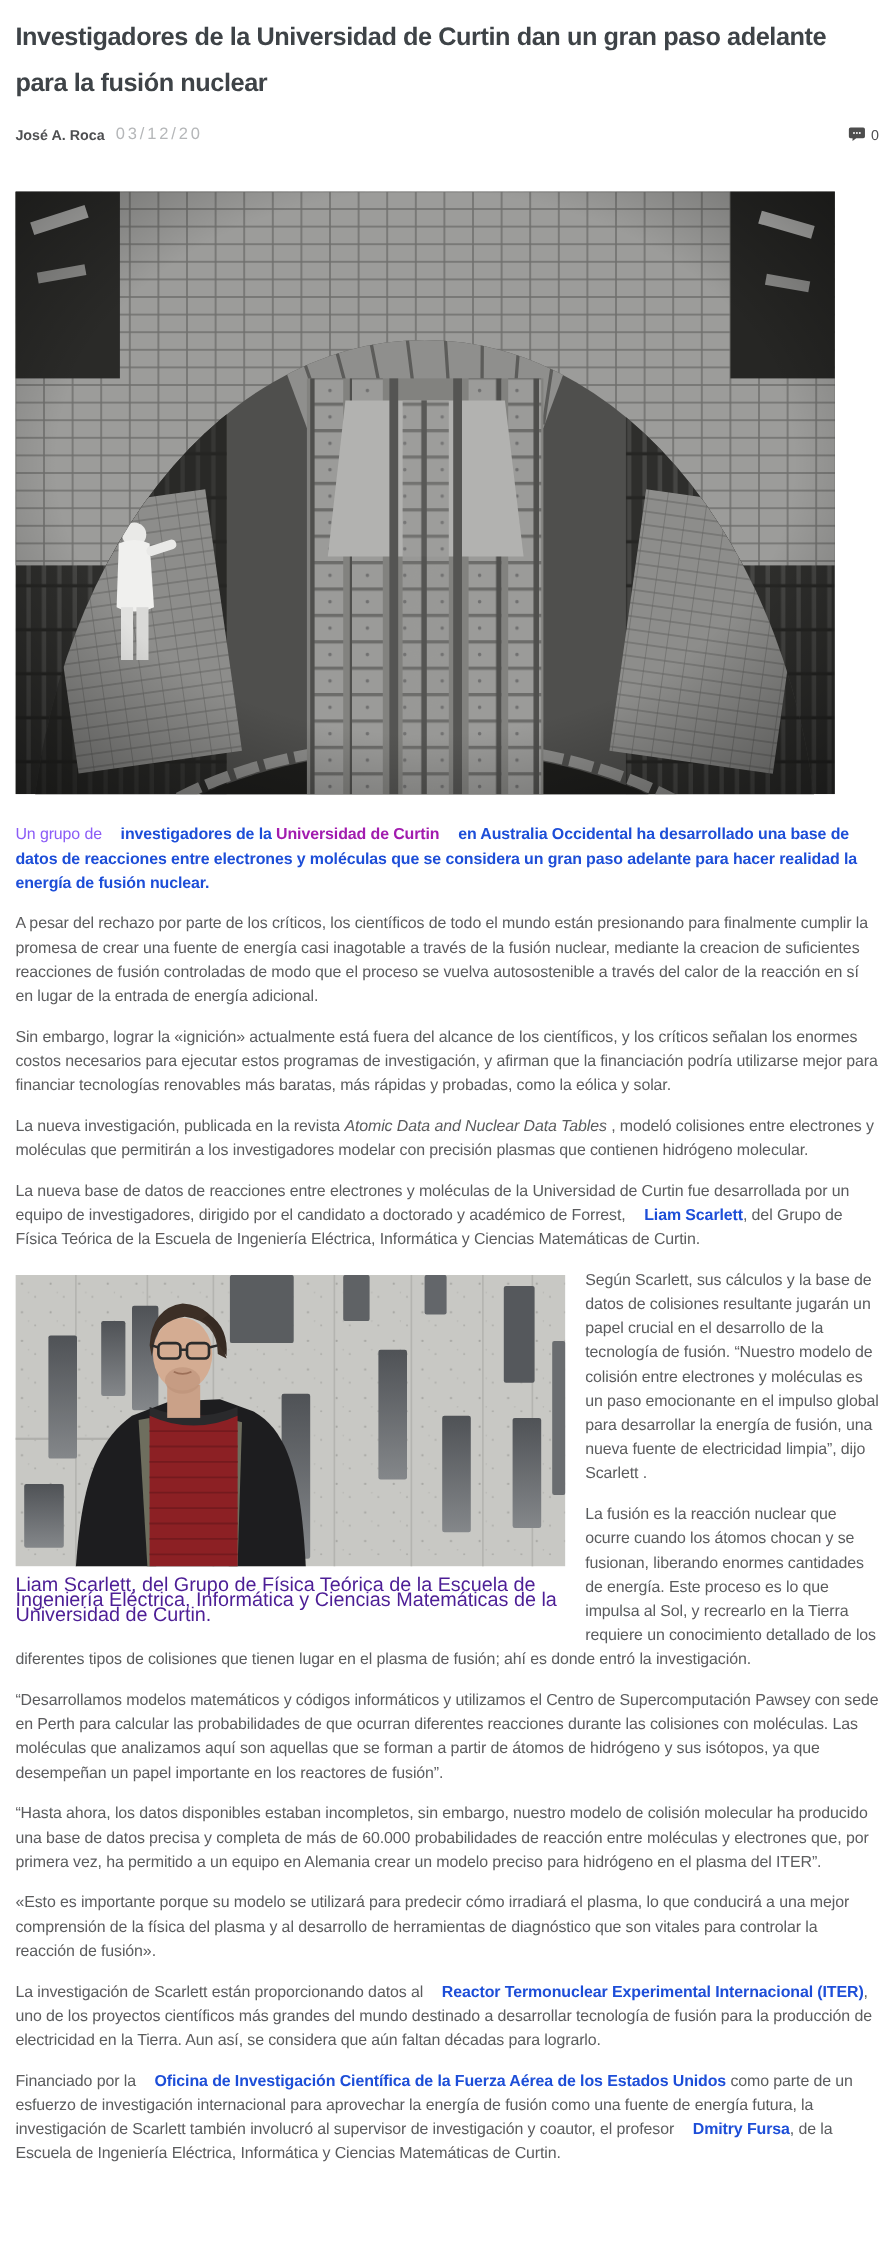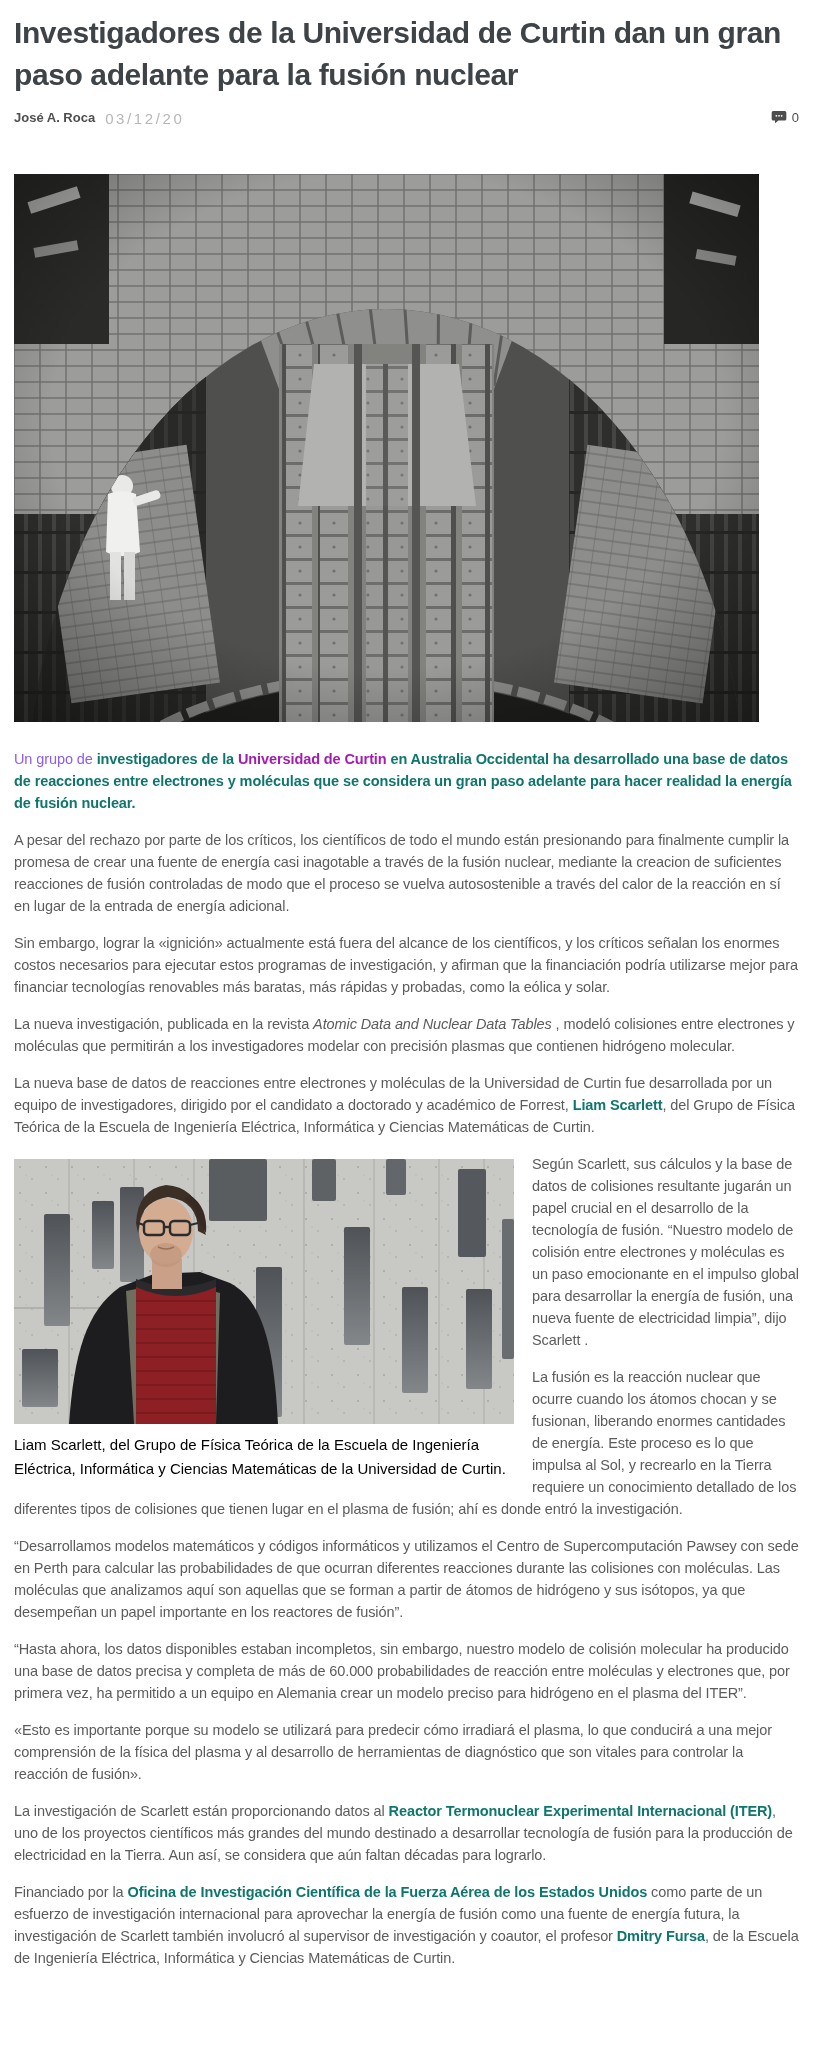--- a/index.html
+++ b/index.html
@@ -1,41 +1,41 @@
 <!DOCTYPE html>
 <html><head>
 <meta charset="utf-8">
 <style>
   html,body{margin:0;padding:0;background:#ffffff;}
   body{font-family:"Liberation Sans","DejaVu Sans",sans-serif;color:#5b5c5e;}
   .page{width:813px;min-height:2048px;box-sizing:border-box;padding:10px 14px 28px;background:#fff;}
 
-  h1.title{font-size:30px;line-height:42px;font-weight:700;color:#3e4347;
+  h1.title{font-size:23px;line-height:42px;font-weight:700;color:#3e4347;
            letter-spacing:-0.4px;margin:2px 0 14px;}
 
-  .byline{display:flex;align-items:flex-start;font-size:13px;color:#4e4f51;height:20px;}
+  .byline{display:flex;align-items:flex-end;font-size:13px;color:#4e4f51;height:20px;}
   .byline .author{font-weight:700;color:#4e4f51;text-decoration:none;}
   .byline .date{color:#b5b7b9;font-size:15px;letter-spacing:2.6px;margin-left:10px;}
   .byline .comments{margin-left:auto;display:flex;align-items:center;gap:5px;color:#4e4f51;}
   .byline .comments svg{display:block;}
 
   figure{margin:0;padding:0;}
   figure.hero{margin:44px 0 26px;}
   figure.hero svg{display:block;}
 
   p{font-size:14.5px;line-height:22px;letter-spacing:-0.1px;margin:0 0 15px;}
   p.lead{font-weight:700;color:#4c4d4f;}
   p.lead .rg{font-weight:400;color:#8b5cf6;}
-  strong{font-weight:700;color:#0f766e;}
+  strong{font-weight:700;color:#1d4ed8;margin-left:13px;}
   em{font-style:italic;}
   a.link{color:#a21caf;text-decoration:none;font-weight:700;cursor:pointer;}
 
   figure.portrait{float:left;width:500px;margin:6px 18px 12px 0;}
   figure.portrait svg{display:block;}
-  figcaption{font-size:15px;line-height:24px;color:#000000;margin-top:9px;letter-spacing:0;}
+  figcaption{font-size:18px;line-height:14px;color:#4c1d95;margin-top:9px;letter-spacing:0;}
   .clear{clear:both;}
 </style>
 </head>
 <body>
 
 <div class="page">
 
   <h1 class="title">Investigadores de la Universidad de Curtin dan un gran paso adelante para la fusión nuclear</h1>
 
   <div class="byline">

